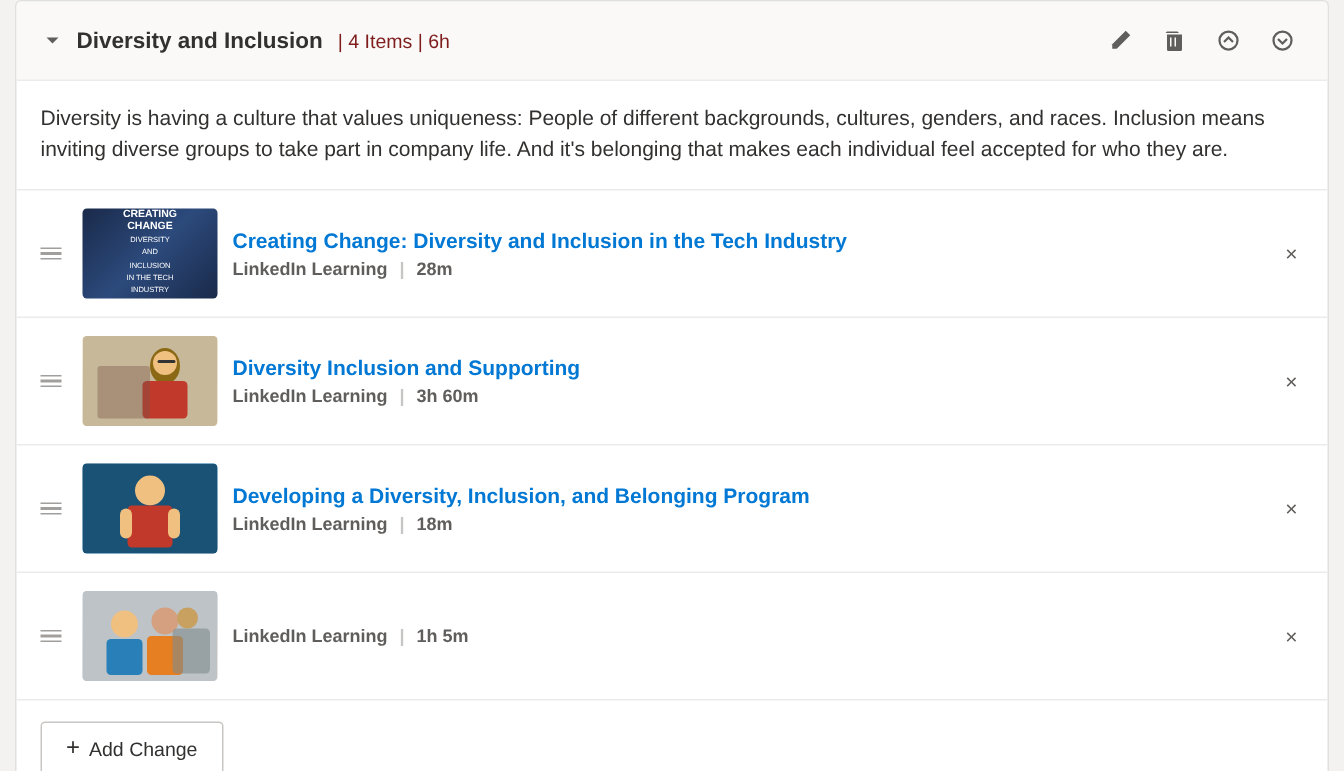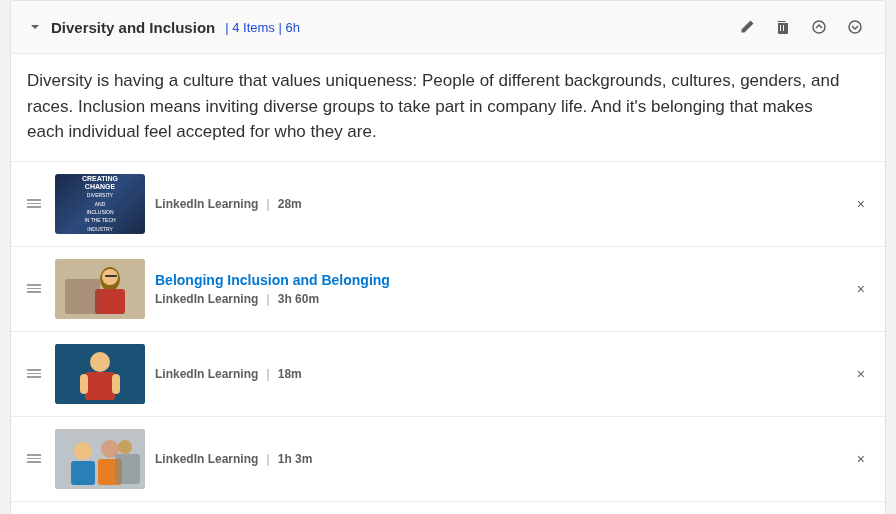--- a/index.html
+++ b/index.html
@@ -32,21 +32,21 @@
       color: #605e5c;
       flex-shrink: 0;
     }
     .section-title {
       font-size: 15px;
       font-weight: 600;
       color: #323130;
     }
     .section-meta {
       font-size: 13px;
-      color: #1d4ed8;
+      color: #7f1d1d;
       margin-left: 10px;
     }
     .header-actions {
       margin-left: auto;
       display: flex;
       align-items: center;
       gap: 8px;
     }
     .icon-btn {
       width: 28px;
@@ -56,21 +56,21 @@
       justify-content: center;
       border: none;
       background: transparent;
       cursor: pointer;
       border-radius: 3px;
       color: #605e5c;
       font-size: 15px;
     }
     .section-description {
       padding: 14px 34px 16px 16px;
-      font-size: 17px;
+      font-size: 14px;
       color: #323130;
       line-height: 1.5;
       border-bottom: 1px solid #edebe9;
     }
     .course-list { padding: 0; }
     .course-item {
       display: flex;
       align-items: center;
       padding: 12px 16px;
       border-bottom: 1px solid #edebe9;
@@ -221,20 +221,21 @@
     <div class="course-item">
       <div class="drag-handle">
         <span></span>
           <span></span>
           <span></span>
       </div>
       <div class="course-thumbnail thumb-1">
         <div class="thumb-text">CREATING<br>CHANGE<br><span style="font-size:5px;font-weight:400">DIVERSITY AND INCLUSION<br>IN THE TECH INDUSTRY</span></div>
       </div>
       <div class="course-info">
+        <div class="course-title">Creating Change: Diversity and Inclusion in the Tech Industry</div>
         <div class="course-meta-row">
           <span>LinkedIn Learning</span>
           <span class="meta-divider">|</span>
           <span>28m</span>
         </div>
       </div>
       <button class="remove-btn" title="Remove">×</button>
     </div>
 
     <div class="course-item">
@@ -248,21 +249,21 @@
         <svg viewBox="0 0 90 60" class="person-silhouette">
           <rect width="90" height="60" fill="#c8b89a"></rect>
           <ellipse cx="55" cy="20" rx="10" ry="12" fill="#8b6914"></ellipse>
           <rect x="40" y="30" width="30" height="25" rx="3" fill="#c0392b"></rect>
           <rect x="10" y="20" width="35" height="35" rx="2" fill="#795548" opacity="0.4"></rect>
           <circle cx="55" cy="18" r="8" fill="#f0c080"></circle>
           <rect x="50" y="16" width="12" height="2" rx="1" fill="#333"></rect>
         </svg>
       </div>
       <div class="course-info">
-        <div class="course-title">Belonging Inclusion and Belonging</div>
+        <div class="course-title">Diversity Inclusion and Supporting</div>
         <div class="course-meta-row">
           <span>LinkedIn Learning</span>
           <span class="meta-divider">|</span>
           <span>3h 60m</span>
         </div>
       </div>
       <button class="remove-btn" title="Remove">×</button>
     </div>
 
     <div class="course-item">
@@ -275,20 +276,21 @@
         
         <svg viewBox="0 0 90 60" class="person-silhouette">
           <rect width="90" height="60" fill="#1a5276"></rect>
           <circle cx="45" cy="18" r="10" fill="#f0c080"></circle>
           <rect x="30" y="28" width="30" height="28" rx="3" fill="#c0392b"></rect>
           <rect x="25" y="30" width="8" height="20" rx="4" fill="#f0c080"></rect>
           <rect x="57" y="30" width="8" height="20" rx="4" fill="#f0c080"></rect>
         </svg>
       </div>
       <div class="course-info">
+        <div class="course-title">Developing a Diversity, Inclusion, and Belonging Program</div>
         <div class="course-meta-row">
           <span>LinkedIn Learning</span>
           <span class="meta-divider">|</span>
           <span>18m</span>
         </div>
       </div>
       <button class="remove-btn" title="Remove">×</button>
     </div>
 
     <div class="course-item">
@@ -306,21 +308,21 @@
           <circle cx="55" cy="20" r="9" fill="#d4a080"></circle>
           <rect x="43" y="30" width="24" height="26" rx="3" fill="#e67e22"></rect>
           <rect x="60" y="25" width="25" height="30" rx="3" fill="#7f8c8d" opacity="0.6"></rect>
           <circle cx="70" cy="18" r="7" fill="#c8a060"></circle>
         </svg>
       </div>
       <div class="course-info">
         <div class="course-meta-row">
           <span>LinkedIn Learning</span>
           <span class="meta-divider">|</span>
-          <span>1h 3m</span>
+          <span>1h 5m</span>
         </div>
       </div>
       <button class="remove-btn" title="Remove">×</button>
     </div>
 
   </div>
 
   <div class="footer">
     <button class="add-section-btn">
       <span class="add-icon">+</span>

